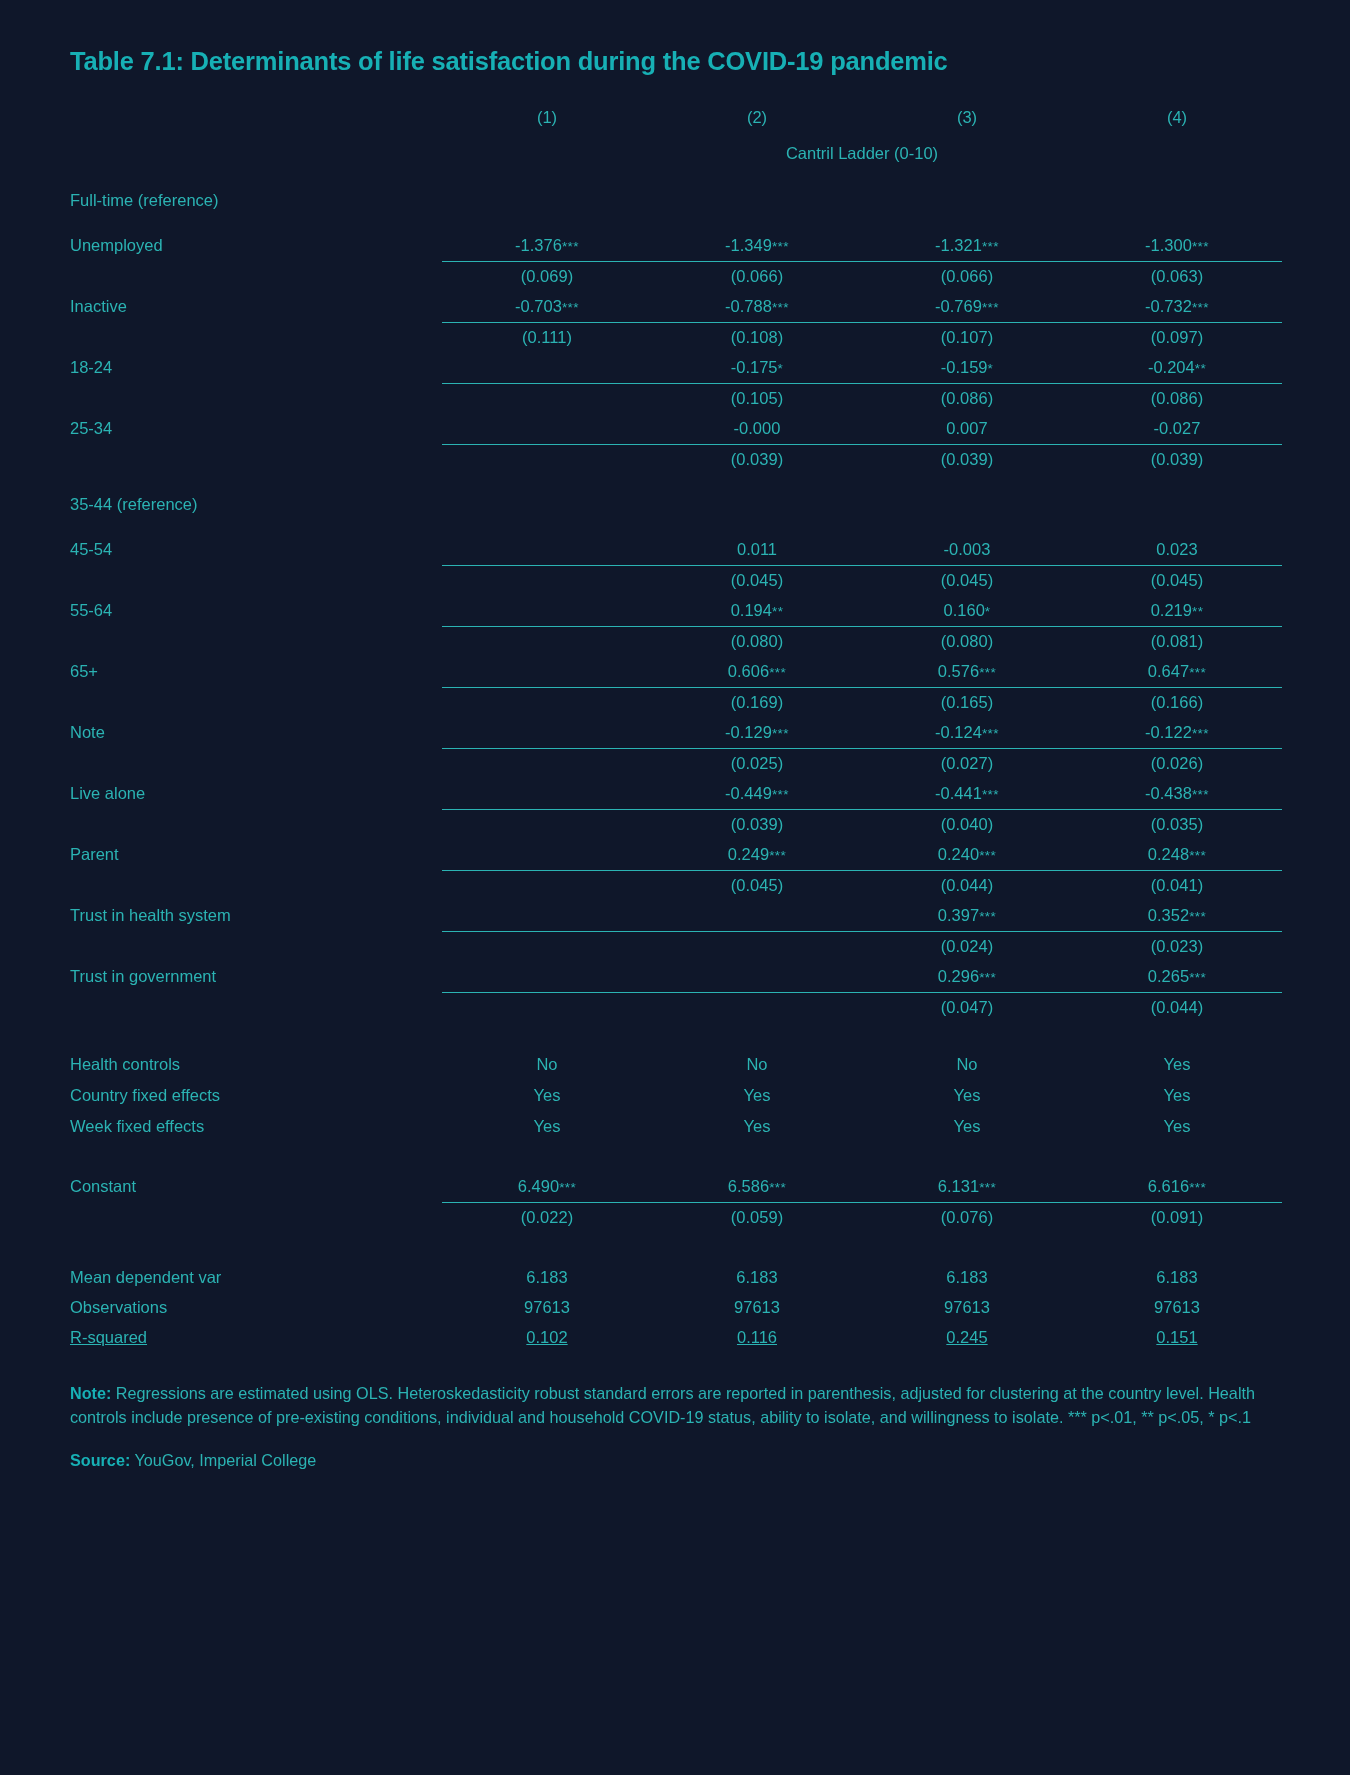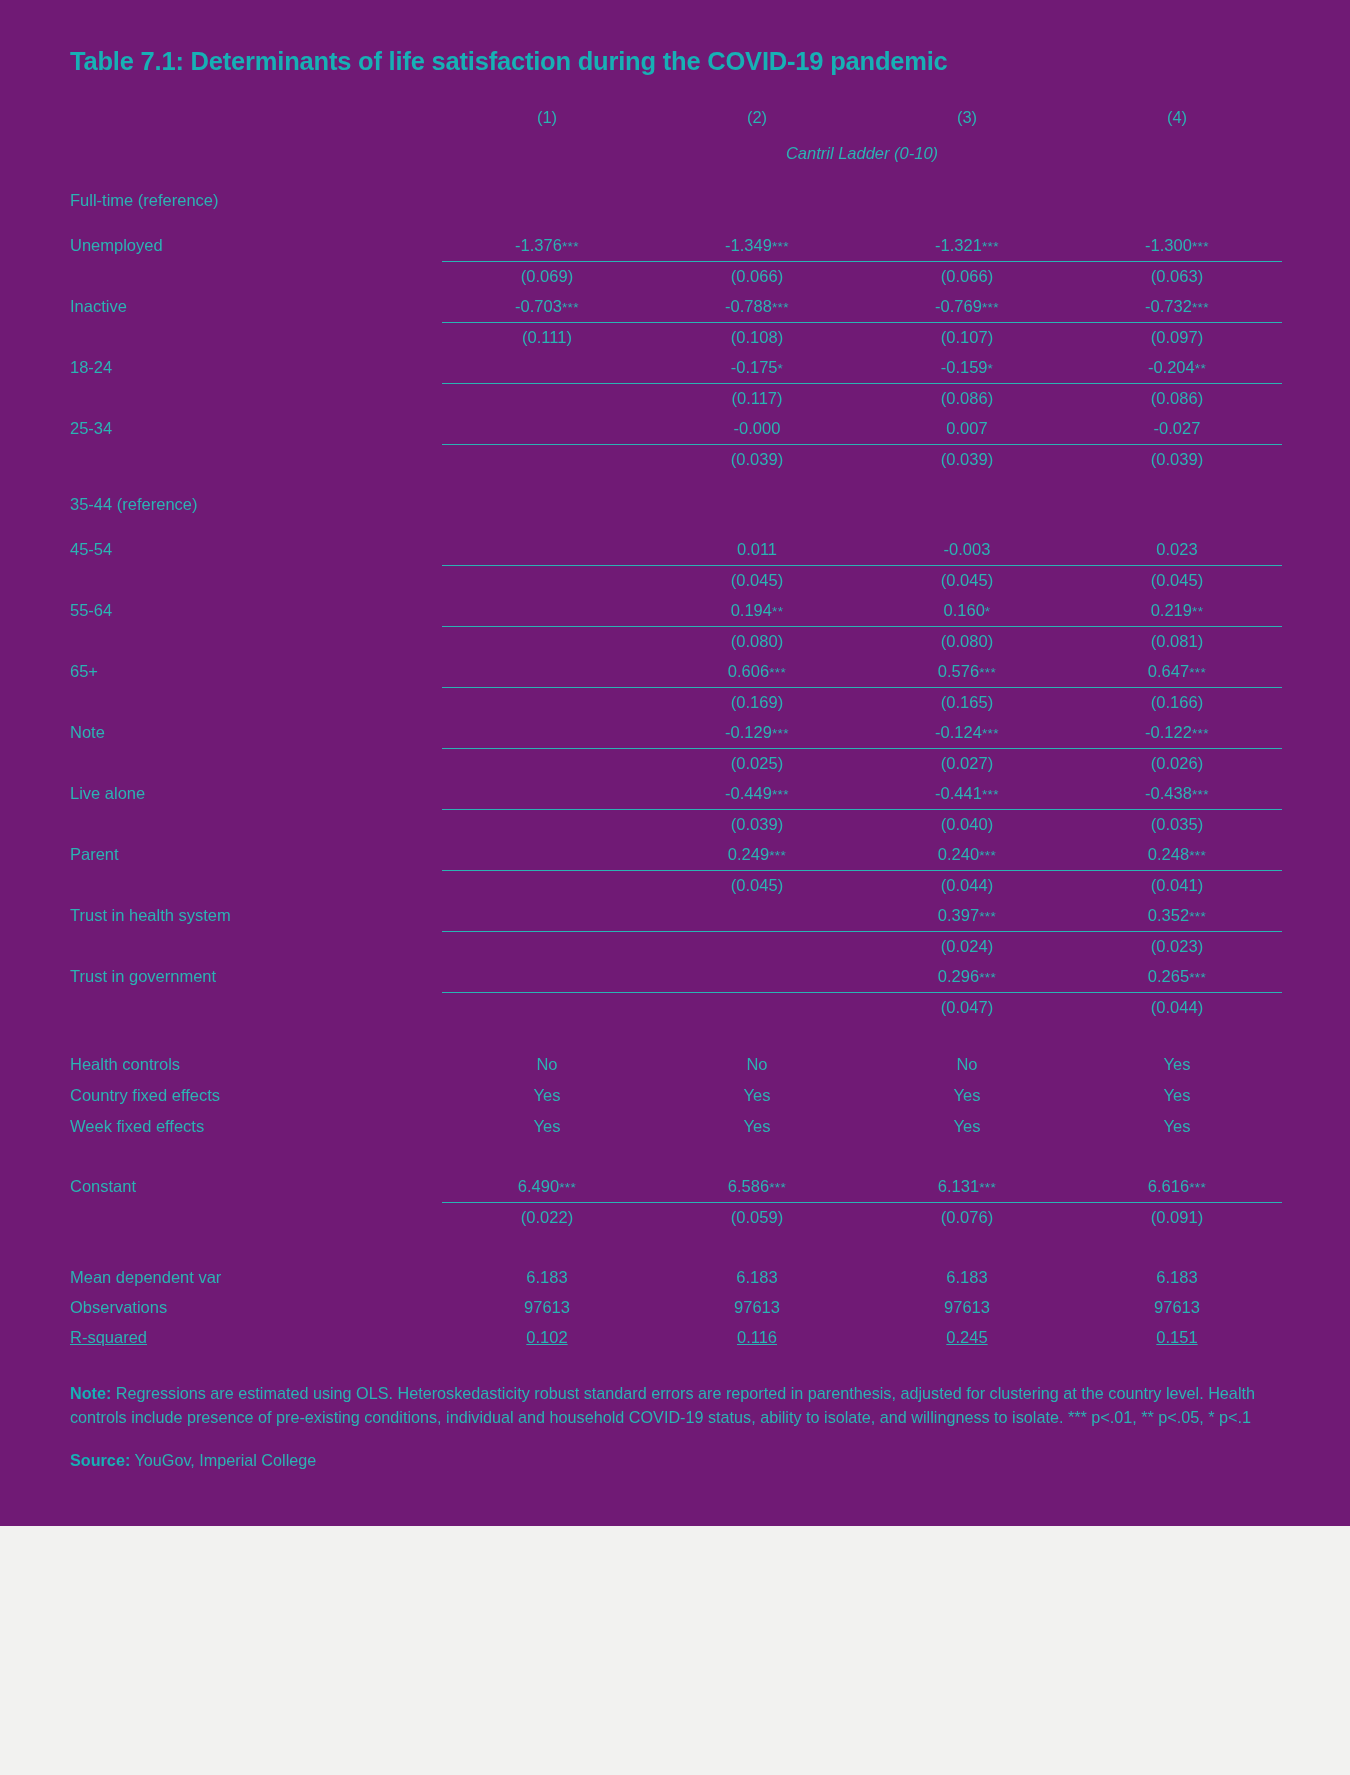--- a/index.html
+++ b/index.html
@@ -11,22 +11,22 @@
     width: 1350px;
     height: 1775px;
     font-family: "Liberation Sans", sans-serif;
     color: #2bb3b3;
     -webkit-font-smoothing: antialiased;
   }
 
   #page {
     position: relative;
     width: 1350px;
-    height: 1526px;
-    background: #701a75;
+    height: 1775px;
+    background: #0f172a;
     box-sizing: border-box;
     padding: 46px 70px 0 70px;
   }
 
   
   .table-title {
     font-size: 25.5px;
     font-weight: bold;
     color: #17b0b5;
     letter-spacing: -0.2px;
@@ -84,21 +84,20 @@
     border-top: 1.6px solid #2bb3b3;
   }
   .rule-bottom td {
     border-bottom: 1.6px solid #2bb3b3;
     text-decoration: underline;
   }
 
   .dep-var {
     font-weight: bold;
     font-size: 16.5px;
-    font-style: italic;
   }
 
   .stars {
     font-size: 13.5px;
     letter-spacing: 0.4px;
   }
 
   
   .foot {
     width: 1212px;
@@ -180,21 +179,21 @@
         <tr class="r-coef rule-full">
           <td class="lbl">18-24</td>
           <td class="val"></td>
           <td class="val">-0.175<span class="stars">*</span></td>
           <td class="val">-0.159<span class="stars">*</span></td>
           <td class="val">-0.204<span class="stars">**</span></td>
         </tr>
         <tr class="r-se rule-data">
           <td class="lbl"></td>
           <td class="val"></td>
-          <td class="val">(0.117)</td>
+          <td class="val">(0.105)</td>
           <td class="val">(0.086)</td>
           <td class="val">(0.086)</td>
         </tr>
         <tr class="r-coef rule-full">
           <td class="lbl">25-34</td>
           <td class="val"></td>
           <td class="val">-0.000</td>
           <td class="val">0.007</td>
           <td class="val">-0.027</td>
         </tr>

